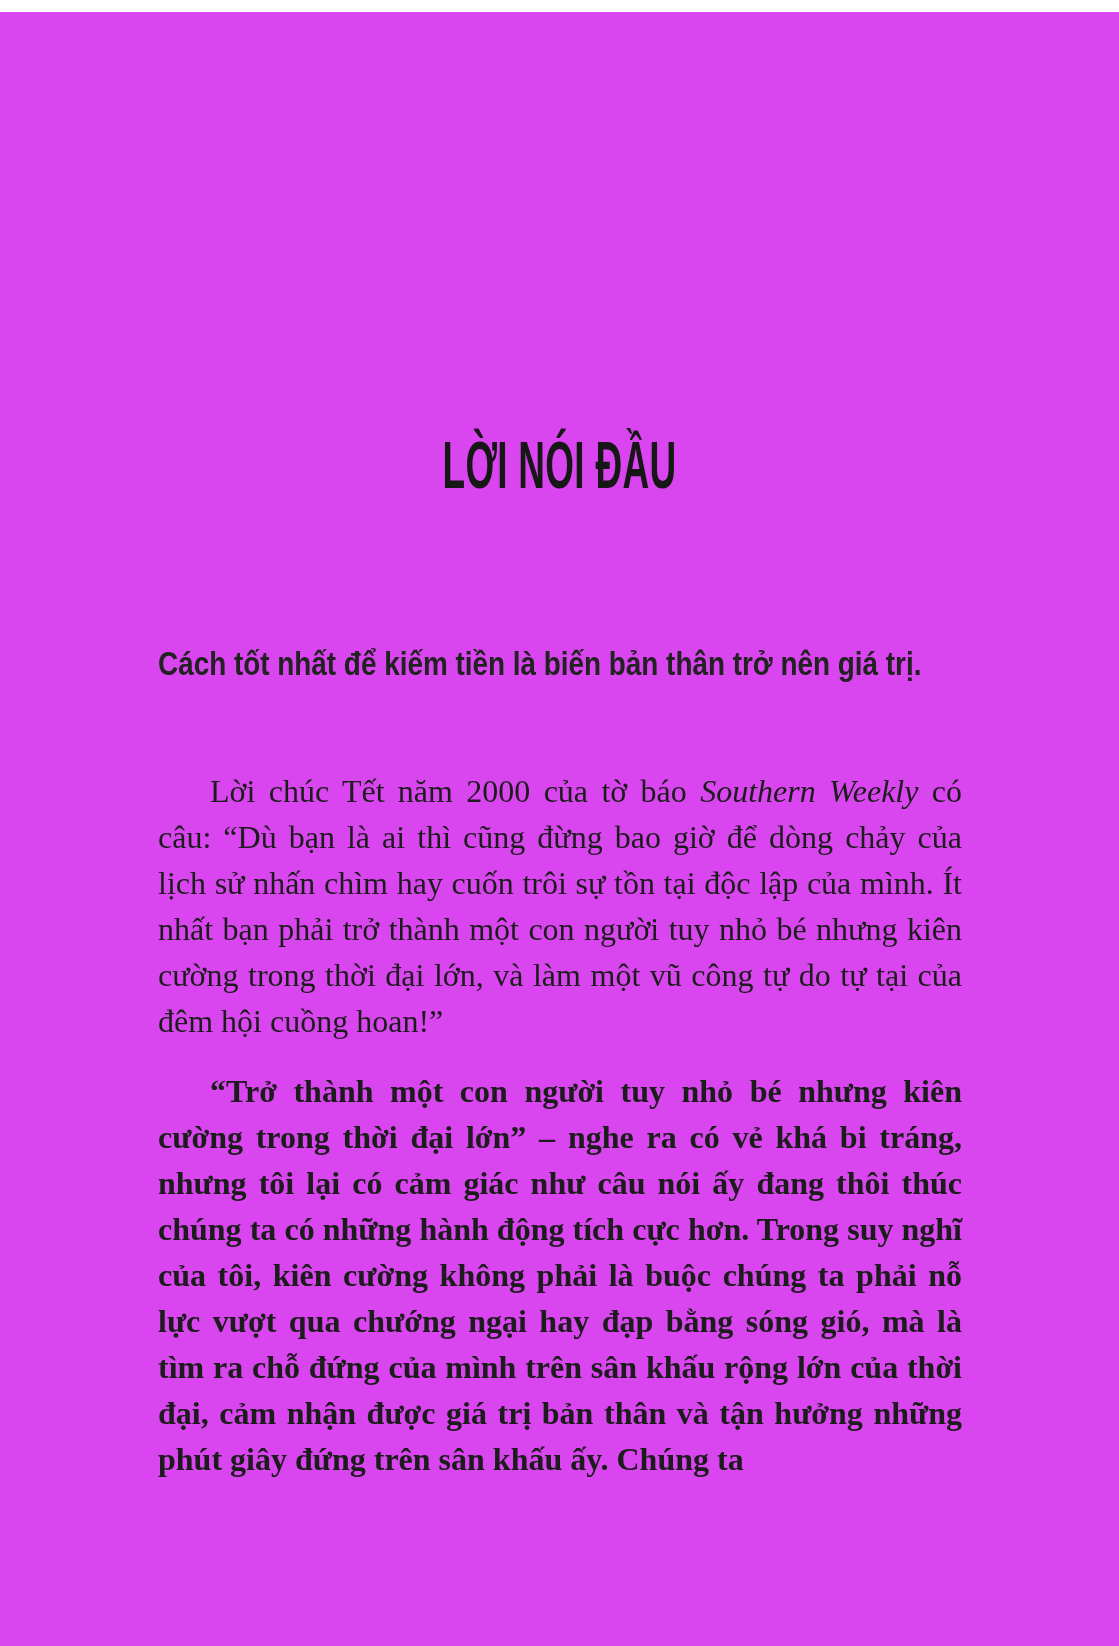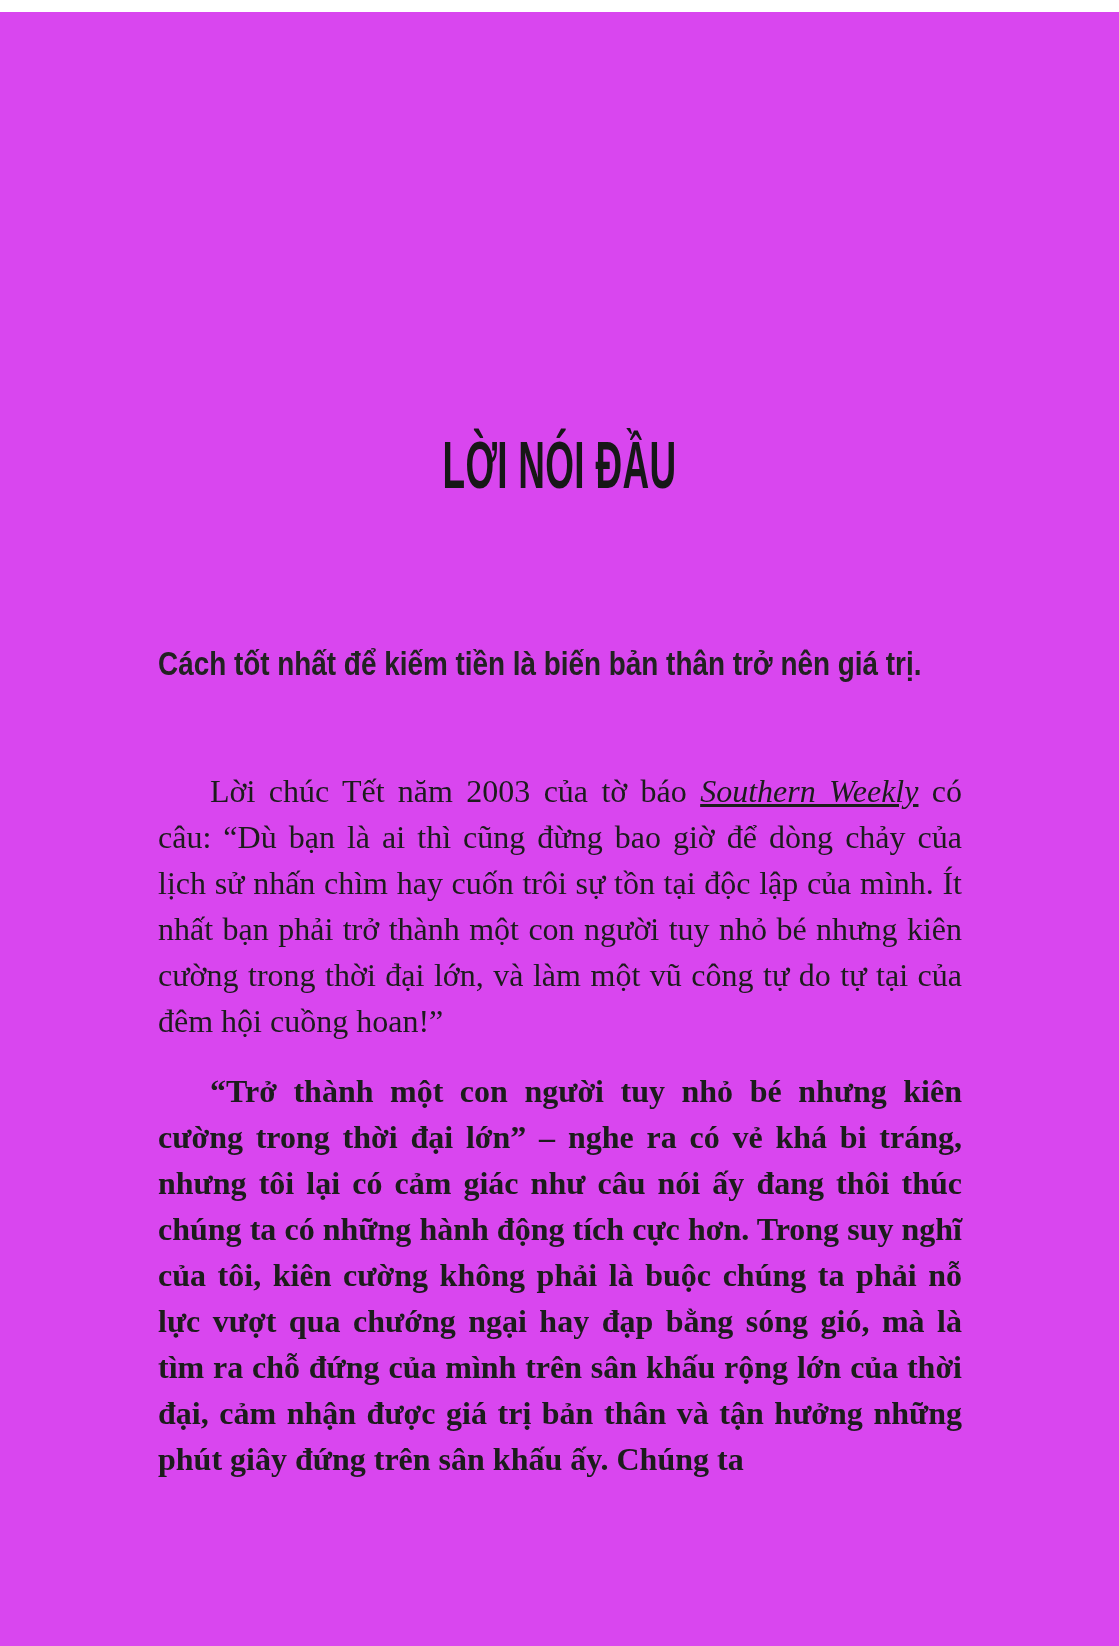--- a/index.html
+++ b/index.html
@@ -54,27 +54,27 @@
   .para {
     margin: 0 0 24px 0;
     font-family: "Liberation Serif", serif;
     font-size: 32px;
     line-height: 46px;
     text-align: justify;
     text-indent: 52px;
     color: #1c1c1c;
   }
   .para:last-child { margin-bottom: 0; font-weight: bold; }
-  .italic { font-style: italic; text-decoration: underline; }
+  .italic { font-style: italic; }
 </style>
 </head>
 <body>
 
 <div class="page">
   <h1 class="chapter-title">LỜI NÓI ĐẦU</h1>
 
   <h2 class="lead-sentence">Cách tốt nhất để kiếm tiền là biến bản thân trở nên giá trị.</h2>
 
   <div class="body-text">
-      <p class="para"><span>Lời chúc Tết năm 2003 của tờ báo </span><span class="italic">Southern Weekly</span><span> có câu: “Dù bạn là ai thì cũng đừng bao giờ để dòng chảy của lịch sử nhấn chìm hay cuốn trôi sự tồn tại độc lập của mình. Ít nhất bạn phải trở thành một con người tuy nhỏ bé nhưng kiên cường trong thời đại lớn, và làm một vũ công tự do tự tại của đêm hội cuồng hoan!”</span></p>
+      <p class="para"><span>Lời chúc Tết năm 2000 của tờ báo </span><span class="italic">Southern Weekly</span><span> có câu: “Dù bạn là ai thì cũng đừng bao giờ để dòng chảy của lịch sử nhấn chìm hay cuốn trôi sự tồn tại độc lập của mình. Ít nhất bạn phải trở thành một con người tuy nhỏ bé nhưng kiên cường trong thời đại lớn, và làm một vũ công tự do tự tại của đêm hội cuồng hoan!”</span></p>
       <p class="para"><span>“Trở thành một con người tuy nhỏ bé nhưng kiên cường trong thời đại lớn” – nghe ra có vẻ khá bi tráng, nhưng tôi lại có cảm giác như câu nói ấy đang thôi thúc chúng ta có những hành động tích cực hơn. Trong suy nghĩ của tôi, kiên cường không phải là buộc chúng ta phải nỗ lực vượt qua chướng ngại hay đạp bằng sóng gió, mà là tìm ra chỗ đứng của mình trên sân khấu rộng lớn của thời đại, cảm nhận được giá trị bản thân và tận hưởng những phút giây đứng trên sân khấu ấy. Chúng ta</span></p>
     </div>
 </div>
 
 </body></html>

